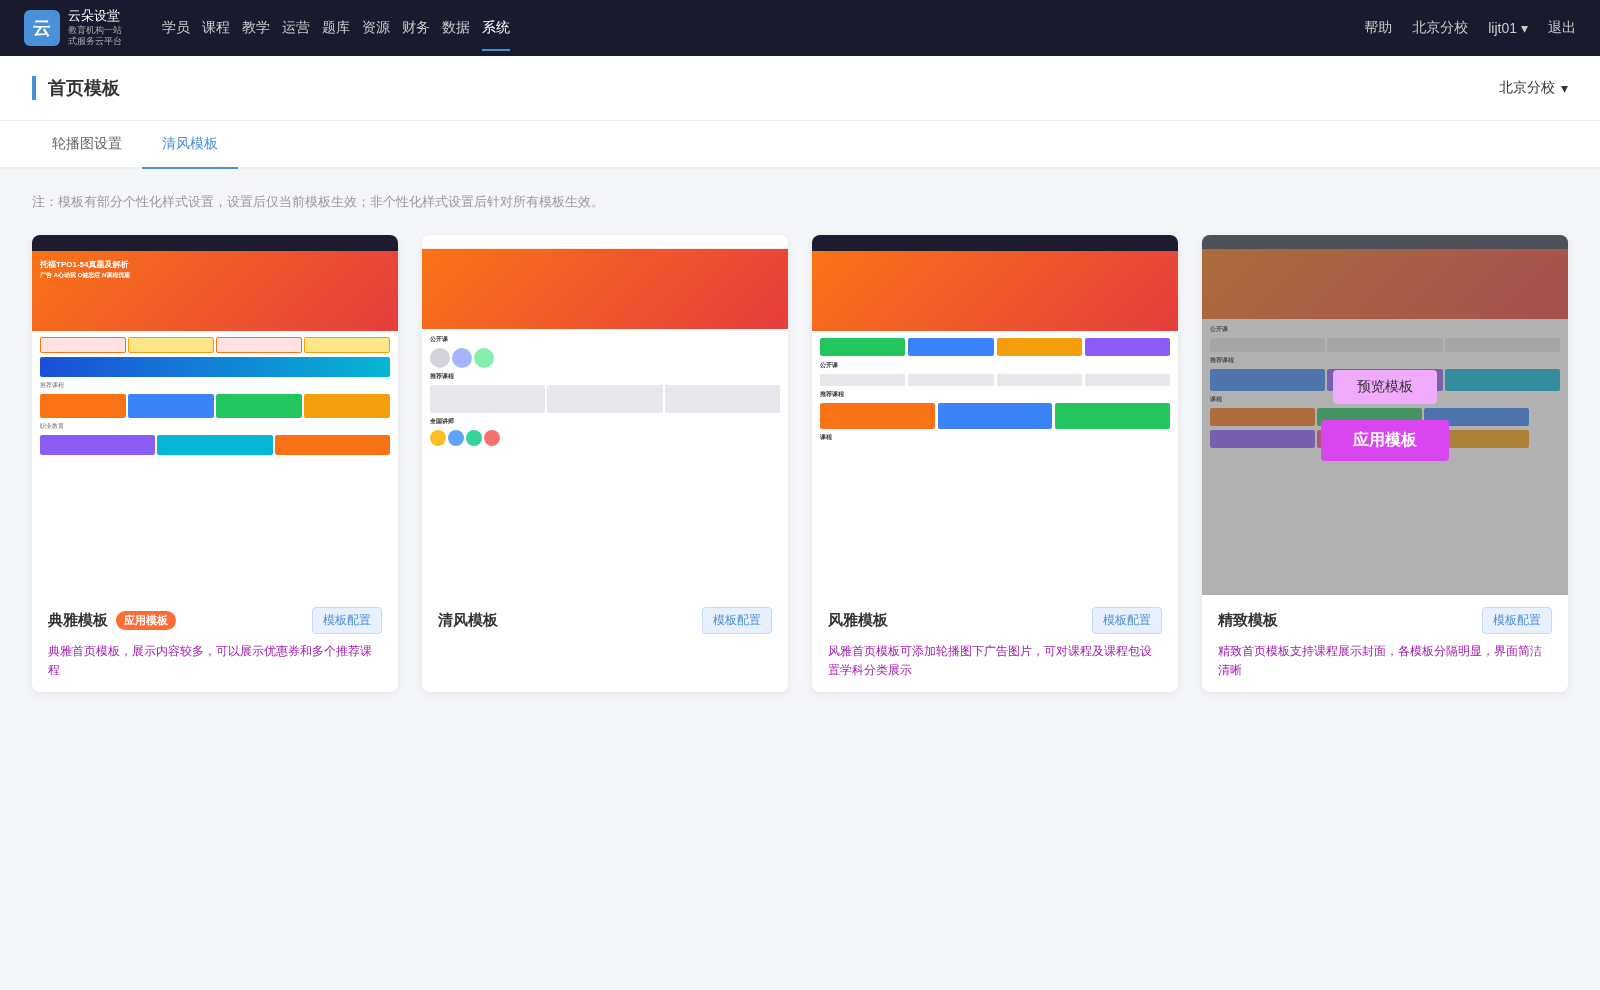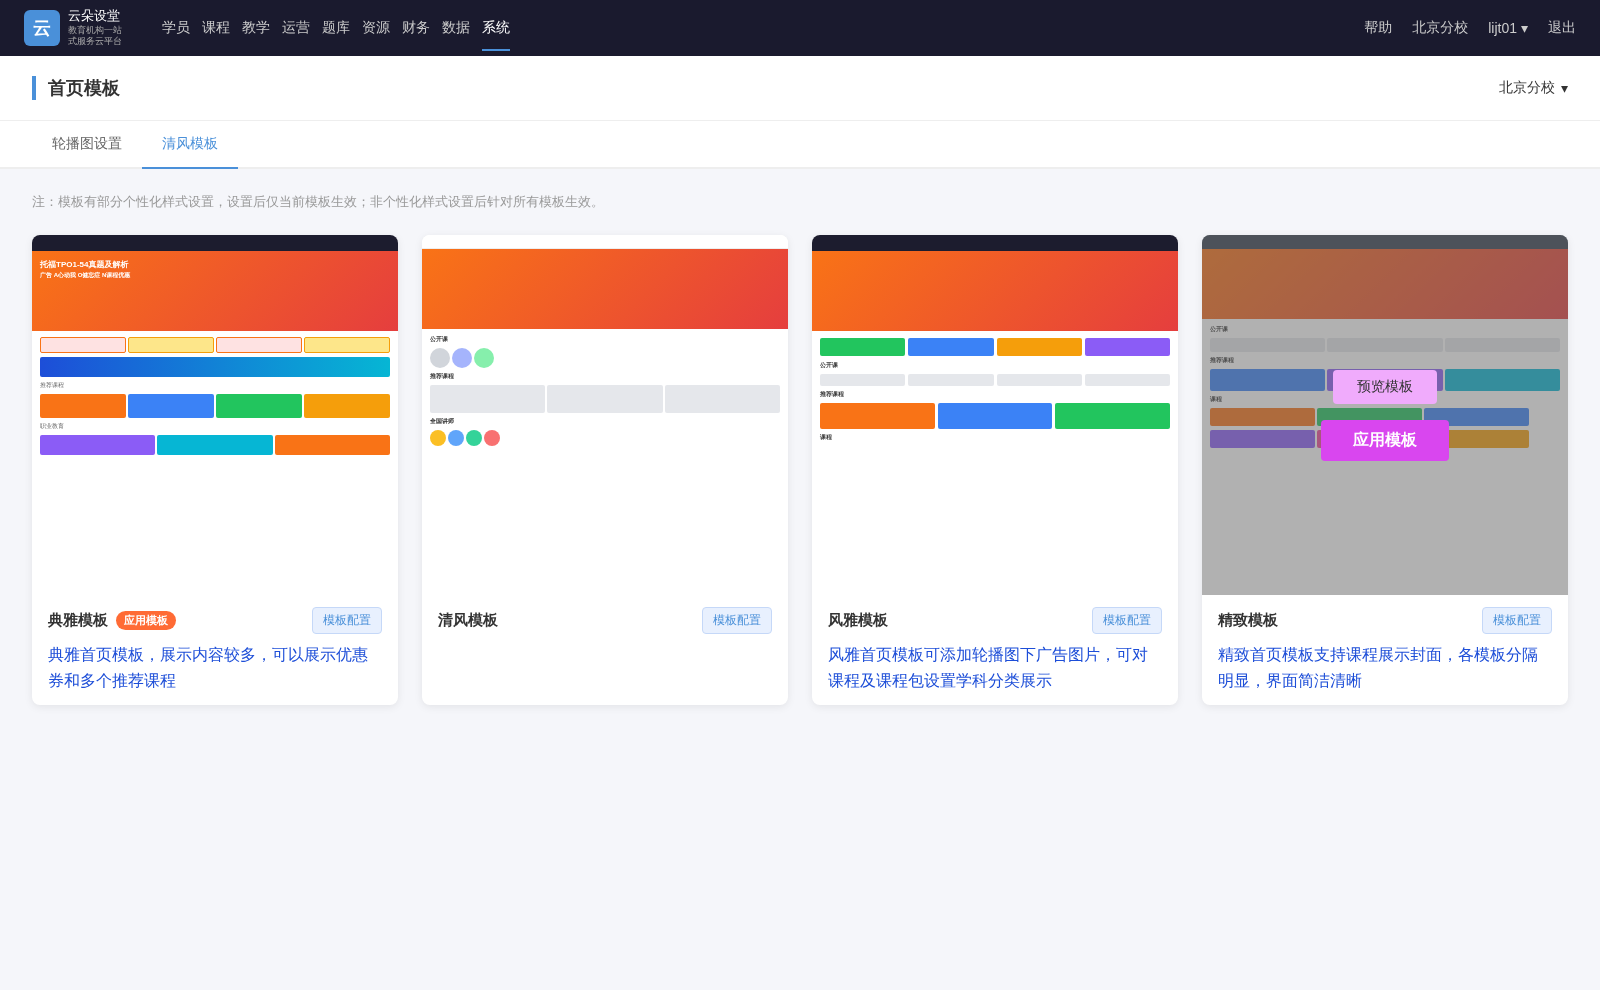--- a/index.html
+++ b/index.html
@@ -198,22 +198,22 @@
     .config-btn {
       background: #e8f0fe;
       color: #4a90d9;
       border: 1px solid #c5d8f8;
       border-radius: 4px;
       padding: 4px 10px;
       font-size: 12px;
       cursor: pointer;
     }
     .template-desc {
-      color: #1d4ed8;
-      font-size: 16px;
+      color: #a21caf;
+      font-size: 12px;
       line-height: 1.6;
     }
 
     
     .sim-template {
       width: 100%;
       height: 100%;
       background: white;
       display: flex;
       flex-direction: column;

